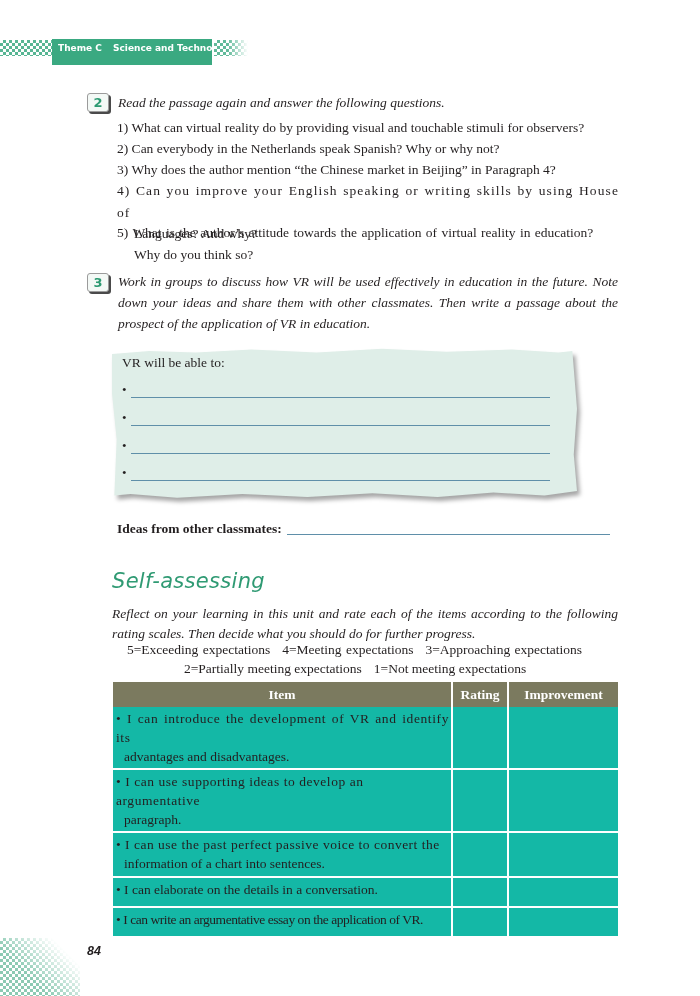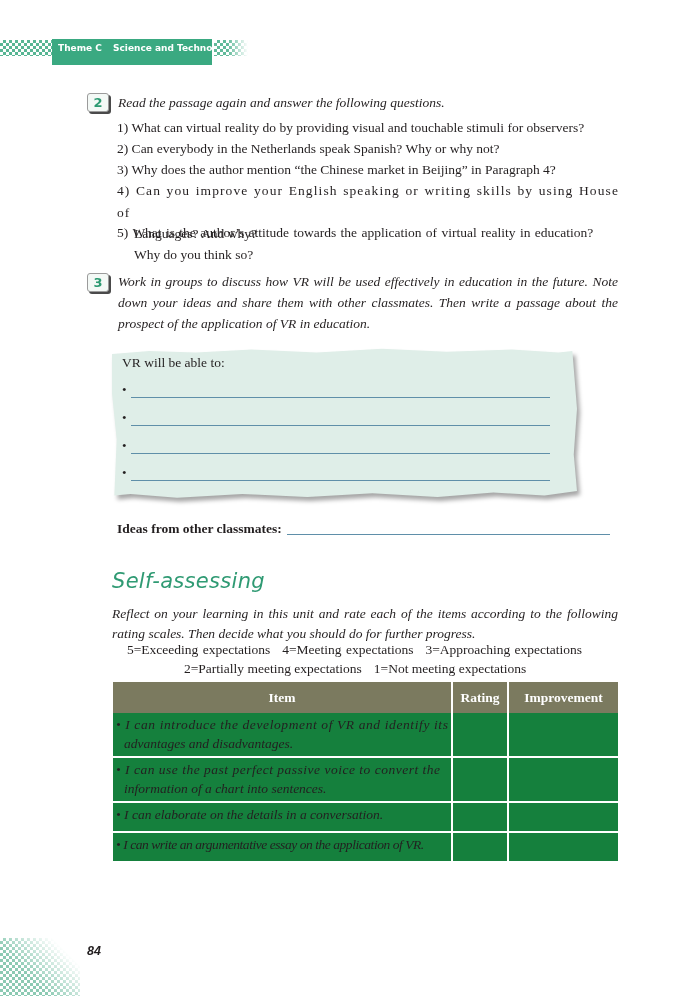--- a/index.html
+++ b/index.html
@@ -41,23 +41,23 @@
   .sa-title { position:absolute; left:112px; top:569px; font-family:"DejaVu Sans", sans-serif; font-size:21px;
     color:#2f9a73; font-style:italic; letter-spacing:0.3px; }
 
   .reflect { position:absolute; left:112px; top:604px; width:506px; font-style:italic; font-size:13.5px; line-height:20px; }
   .scale1 { position:absolute; left:127px; top:642px; font-size:13.5px; word-spacing:1px;text-align:right; }
   .scale1 span, .scale2 span { margin-right:12px; }
   .scale2 { position:absolute; left:184px; top:661px; font-size:13.5px; }
 
   
   table.sa { position:absolute; left:113px; top:682px; width:505px; border-collapse:collapse; font-size:13.5px; }
-  table.sa th { background:#7b7a5f; color:#fff; font-weight:bold; height:31px; border-right:2px solid #fff; padding:0; }
+  table.sa th { background:#7b7a5f; color:#fff; font-weight:bold; height:25px; border-right:2px solid #fff; padding:0; }
   table.sa th:last-child { border-right:none; }
-  table.sa td { background:#15803d; border-bottom:2px solid #fff; border-right:2px solid #fff; vertical-align:top; padding:0;font-style:italic; }
+  table.sa td { background:#14b8a6; border-bottom:2px solid #fff; border-right:2px solid #fff; vertical-align:top; padding:0; }
   table.sa td:last-child { border-right:none; }
   table.sa td.item { width:333px; padding:2px 2px 2px 3px; line-height:19px; }
   table.sa td.item .t { display:block; }
   table.sa td.item .t2 { display:block; padding-left:8px; }
   table.sa td.rating { width:54px; }
   table.sa td.impr { }
   .r2 td { height:39px; }
   .r1 td { height:24px; }
 
   .foot-checker { position:absolute; left:0; top:938px; width:80px; height:58px;
@@ -140,20 +140,28 @@
     <tr class="r2">
       <td class="item just">
           <span class="t" style="letter-spacing:0.6px;">• I can introduce the development of VR and identify its</span>
           <span class="t2">advantages and disadvantages.</span>
         </td>
       <td class="rating"></td>
       <td class="impr"></td>
     </tr>
     <tr class="r2">
       <td class="item">
+          <span class="t" style="letter-spacing:0.55px;">• I can use supporting ideas to develop an argumentative</span>
+          <span class="t2">paragraph.</span>
+        </td>
+      <td class="rating"></td>
+      <td class="impr"></td>
+    </tr>
+    <tr class="r2">
+      <td class="item">
           <span class="t" style="letter-spacing:0.5px;">• I can use the past perfect passive voice to convert the</span>
           <span class="t2">information of a chart into sentences.</span>
         </td>
       <td class="rating"></td>
       <td class="impr"></td>
     </tr>
     <tr class="r1">
       <td class="item">
           <span class="t">• I can elaborate on the details in a conversation.</span>
         </td>

